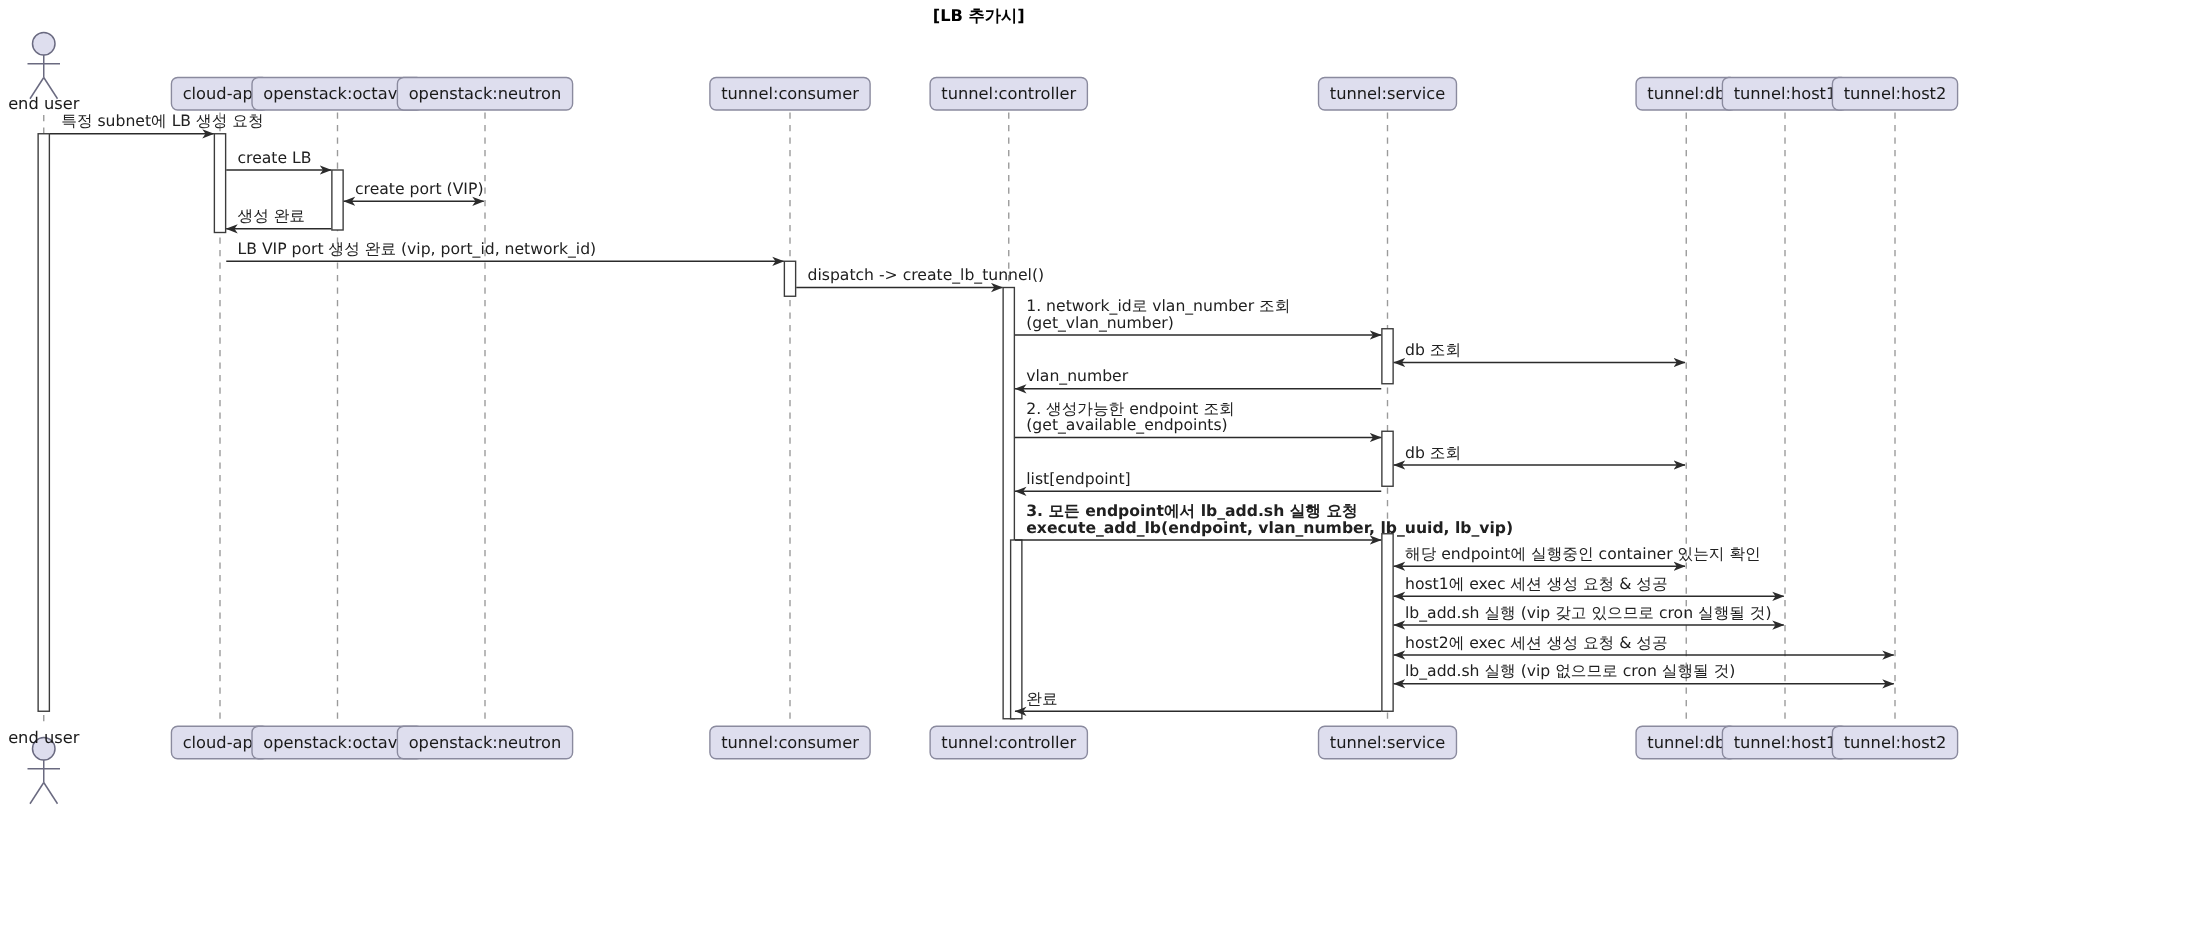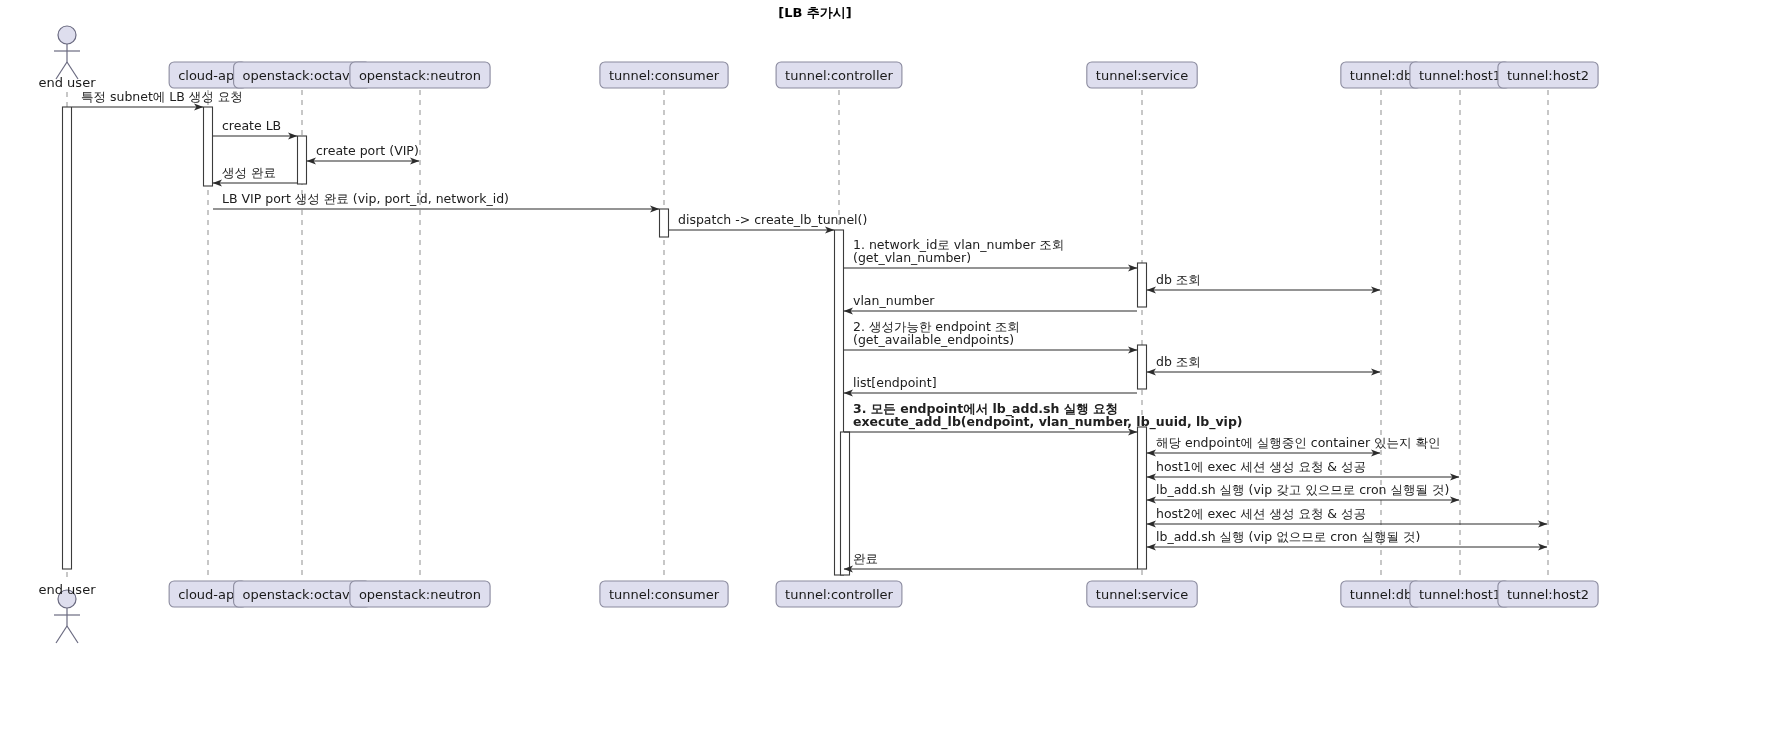--- a/index.html
+++ b/index.html
@@ -1,18 +1,18 @@
 <!DOCTYPE html>
 <html><head>
 <meta charset="utf-8">
 <style>
   html,body{margin:0;padding:0;background:#ffffff;}
   body{width:1766px;height:745px;overflow:hidden;
        font-family:"DejaVu Sans","Liberation Sans",sans-serif;}
-  #diagram{position:relative;width:1577px;height:745px;padding-left:32px;}
+  #diagram{position:relative;width:1577px;height:745px;}
   svg{display:block;}
   .msg-text{font-size:12.5px;fill:#202020;font-family:"DejaVu Sans","Liberation Sans",sans-serif;}
   .msg-text.bold{font-weight:bold;}
   .part-label{font-size:13px;fill:#1a1a1a;font-family:"DejaVu Sans","Liberation Sans",sans-serif;text-anchor:middle;}
   .actor-label{font-size:13px;fill:#1a1a1a;font-family:"DejaVu Sans","Liberation Sans",sans-serif;text-anchor:middle;}
   .title-text{font-size:13px;font-weight:bold;fill:#000;text-anchor:middle;
               font-family:"DejaVu Sans","Liberation Sans",sans-serif;}
   .lifeline{stroke:#9a9a9a;stroke-width:1.1;stroke-dasharray:5,5;}
   .actline{stroke:#3b3b3b;stroke-width:1.1;fill:#ffffff;}
   .arrow{stroke:#2b2b2b;stroke-width:1.15;fill:none;}

